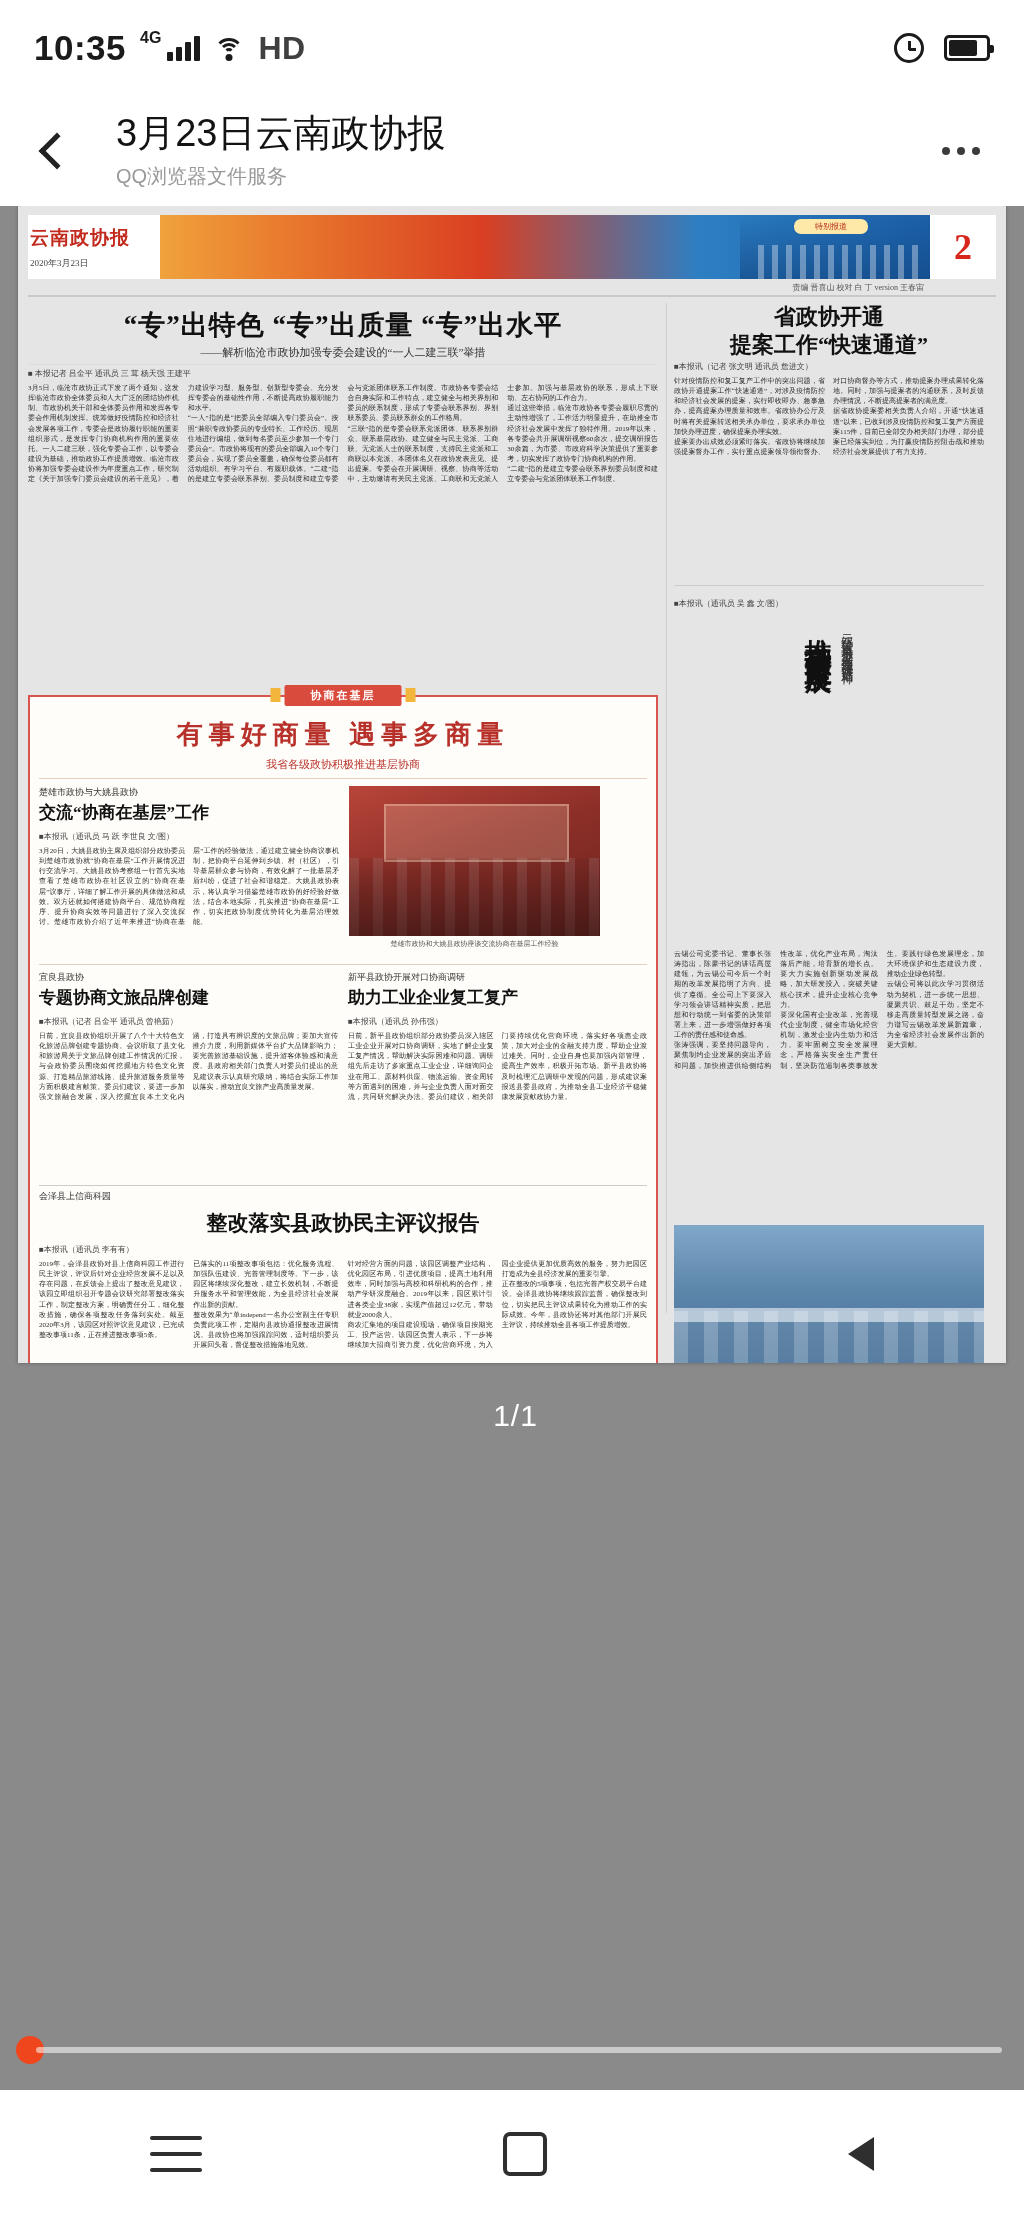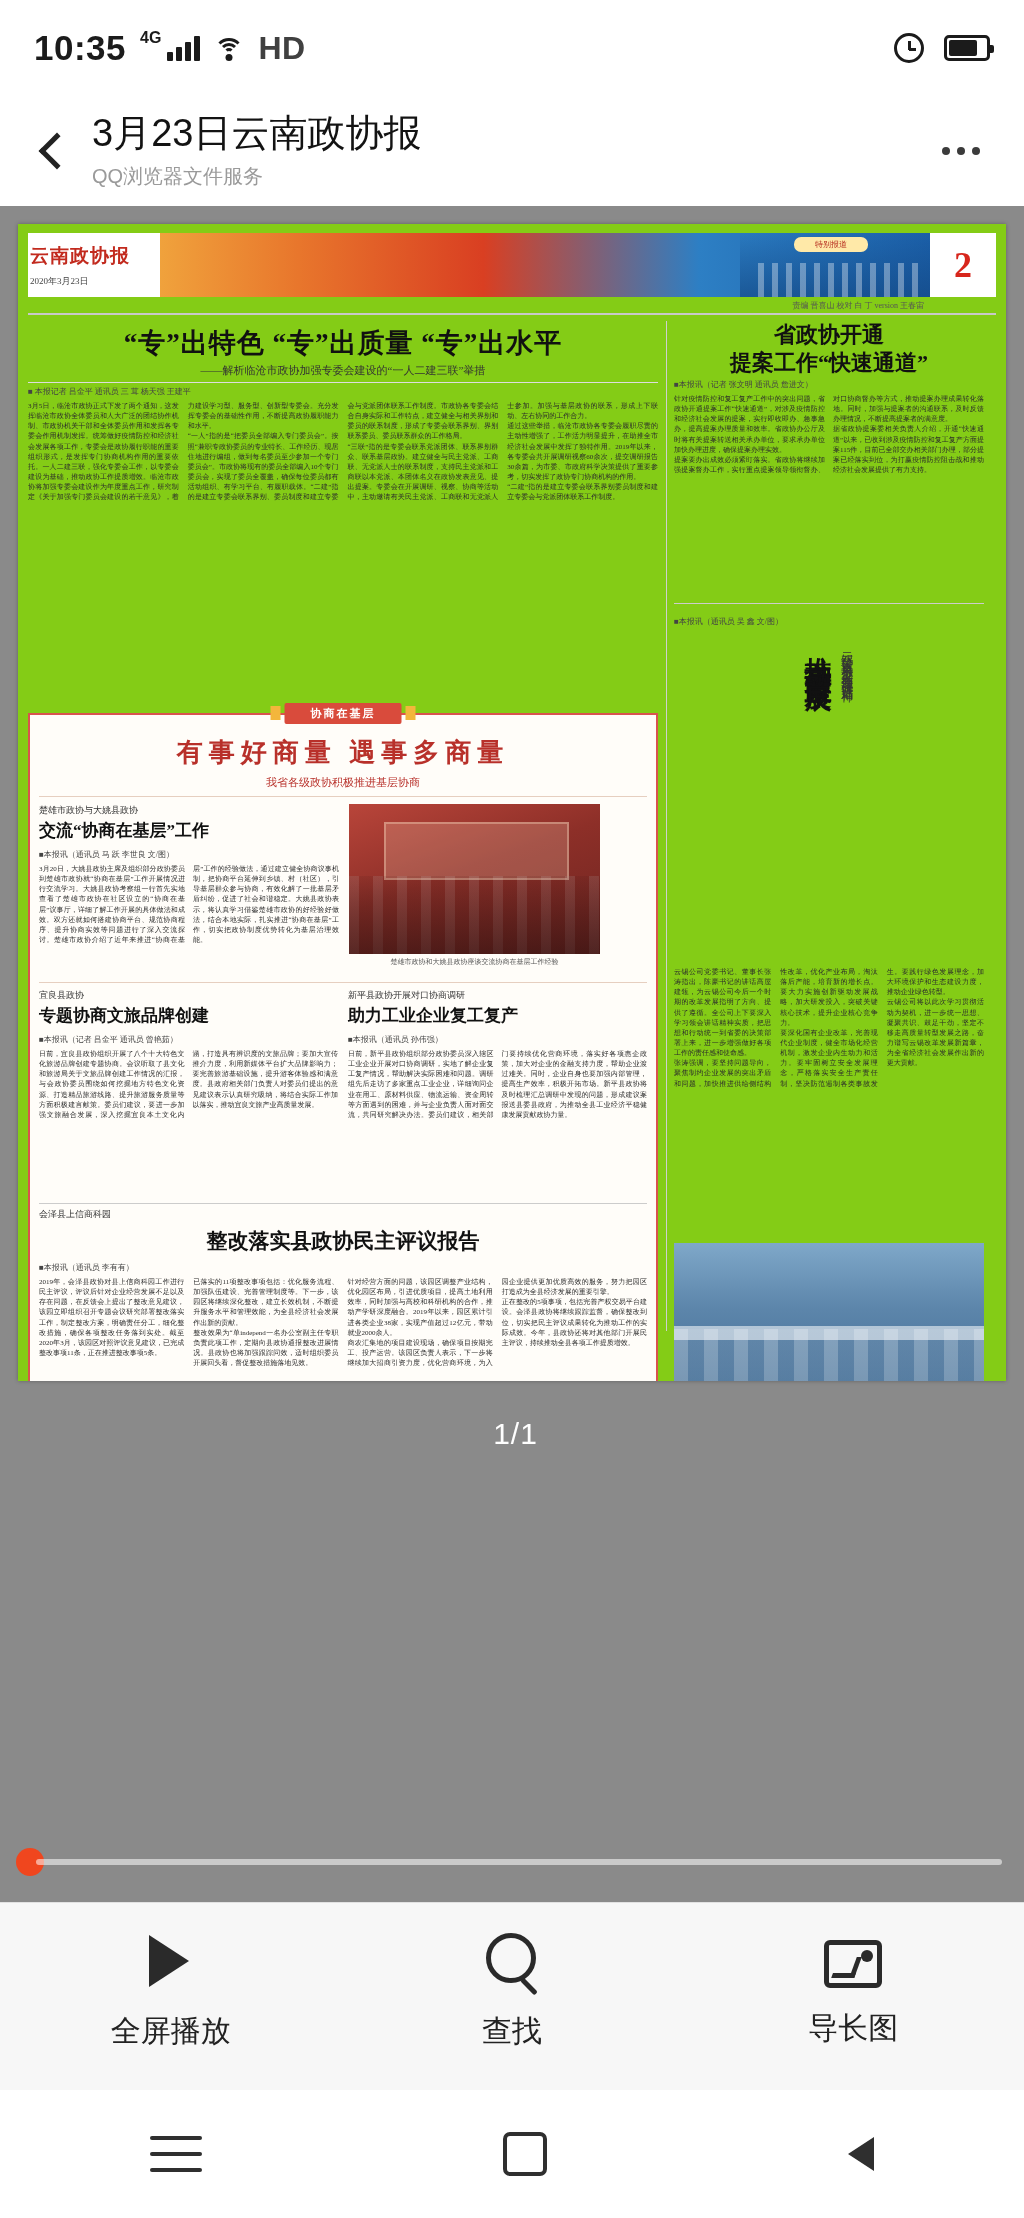--- a/index.html
+++ b/index.html
@@ -123,20 +123,21 @@
     width: 26px; height: 26px;
     border-left: 5px solid #222;
     border-bottom: 5px solid #222;
     transform: rotate(45deg);
     margin-left: 8px;
   }
   .title-block {
     flex: 1 1 auto;
     padding-left: 8px;
     overflow: hidden;
+    margin-left: 24px;
   }
   .doc-title {
     font-size: 38px;
     color: #131313;
     line-height: 1.15;
     white-space: nowrap;
   }
   .doc-sub {
     font-size: 20px;
     color: #9a9a9a;
@@ -156,22 +157,21 @@
     flex: 1 1 auto;
     background: #8a8a8a;
     position: relative;
     overflow: hidden;
     display: flex;
     flex-direction: column;
     align-items: center;
   }
   .page {
     width: 988px;
-    margin-top: 18px;
-    background: #84cc16;
+    background: #e5e5e5;
     position: relative;
     height: 1157px;
     overflow: hidden;
     box-shadow: 0 0 4px rgba(0,0,0,0.3);
     padding: 9px 10px;
     font-family: "Liberation Serif", serif;
   }
   .np-inner { border: 0; width: 100%; height: 100%; position: relative; }
 
   
@@ -565,34 +565,20 @@
     </div>
 
     <div class="page-indicator">1/1</div>
 
     <div class="scroll-row">
       <span class="scroll-dot"></span>
       <span class="scroll-track"></span>
     </div>
   </div>
 
-  <div class="toolbar">
-    <div class="tool">
-      <span class="ic ic-play"></span>
-      <span class="tool-label">全屏播放</span>
-    </div>
-    <div class="tool">
-      <span class="ic ic-search"></span>
-      <span class="tool-label">查找</span>
-    </div>
-    <div class="tool">
-      <span class="ic ic-long"></span>
-      <span class="tool-label">导长图</span>
-    </div>
-  </div>
 
   <div class="navbar">
     <div class="nav-hamb">
         <i></i>
         <i></i>
         <i></i>
       </div>
     <div class="nav-square"></div>
     <div class="nav-back"></div>
   </div>

